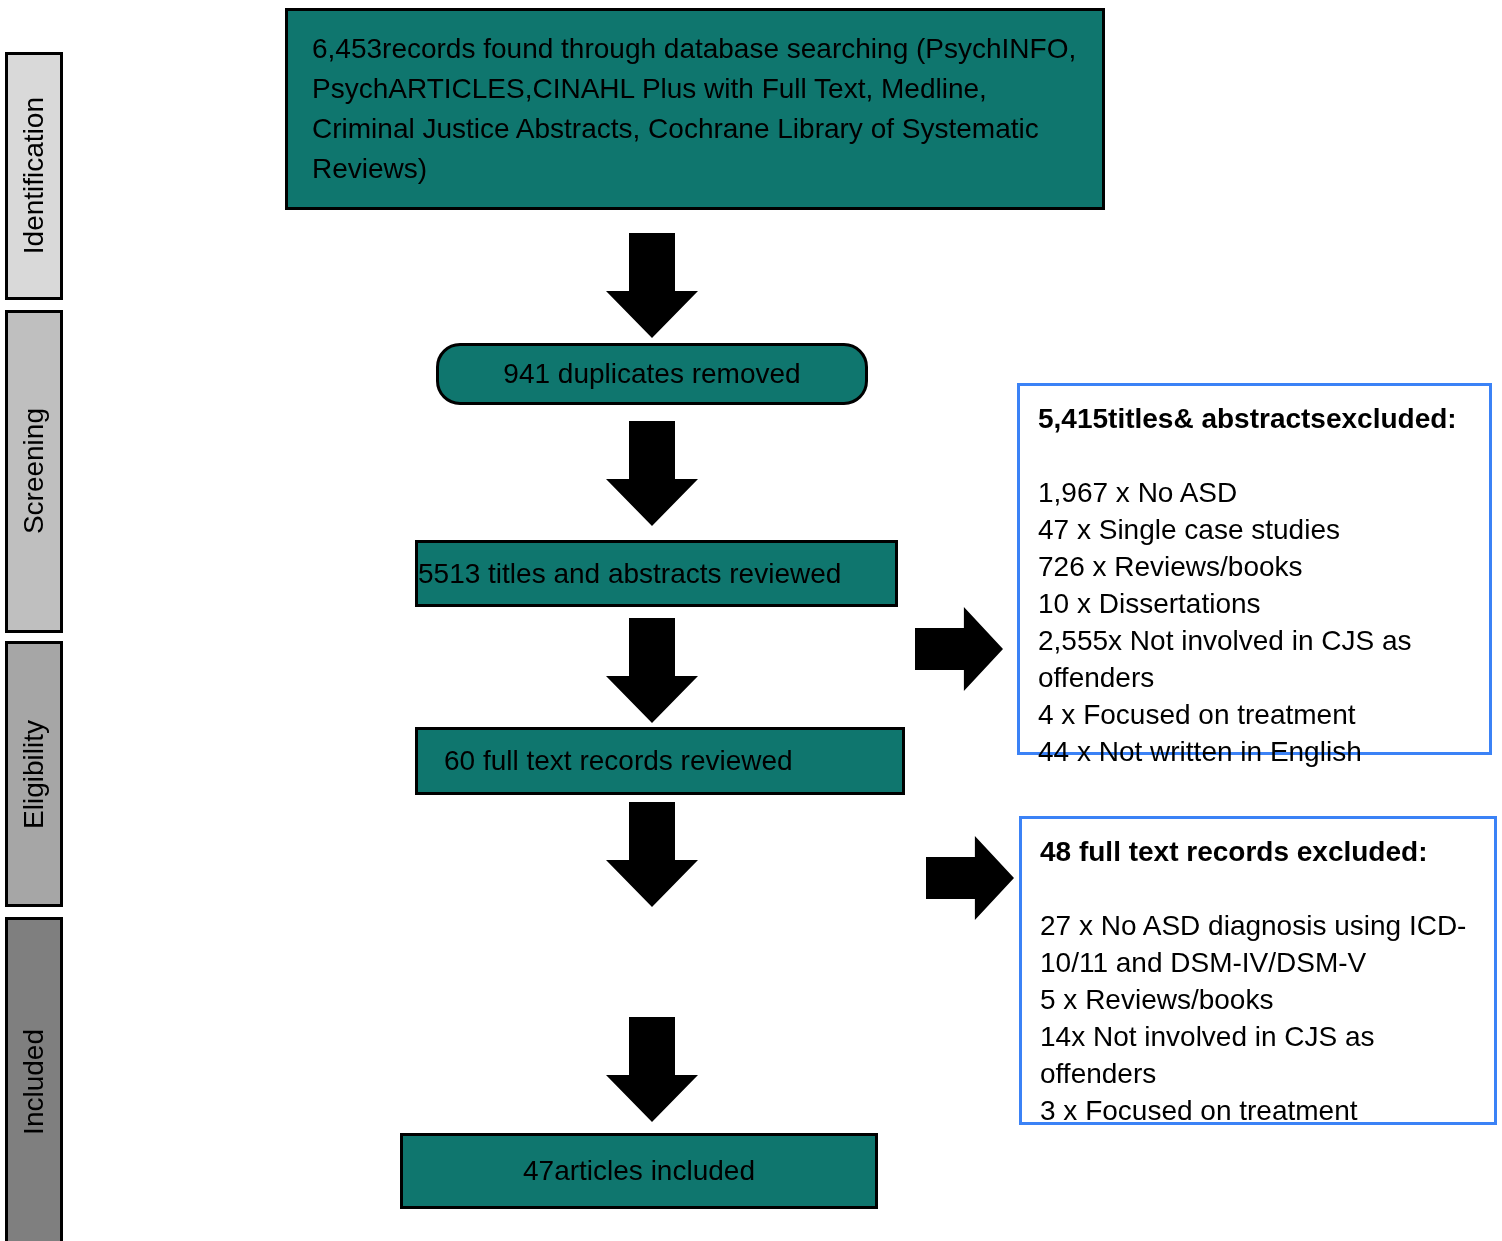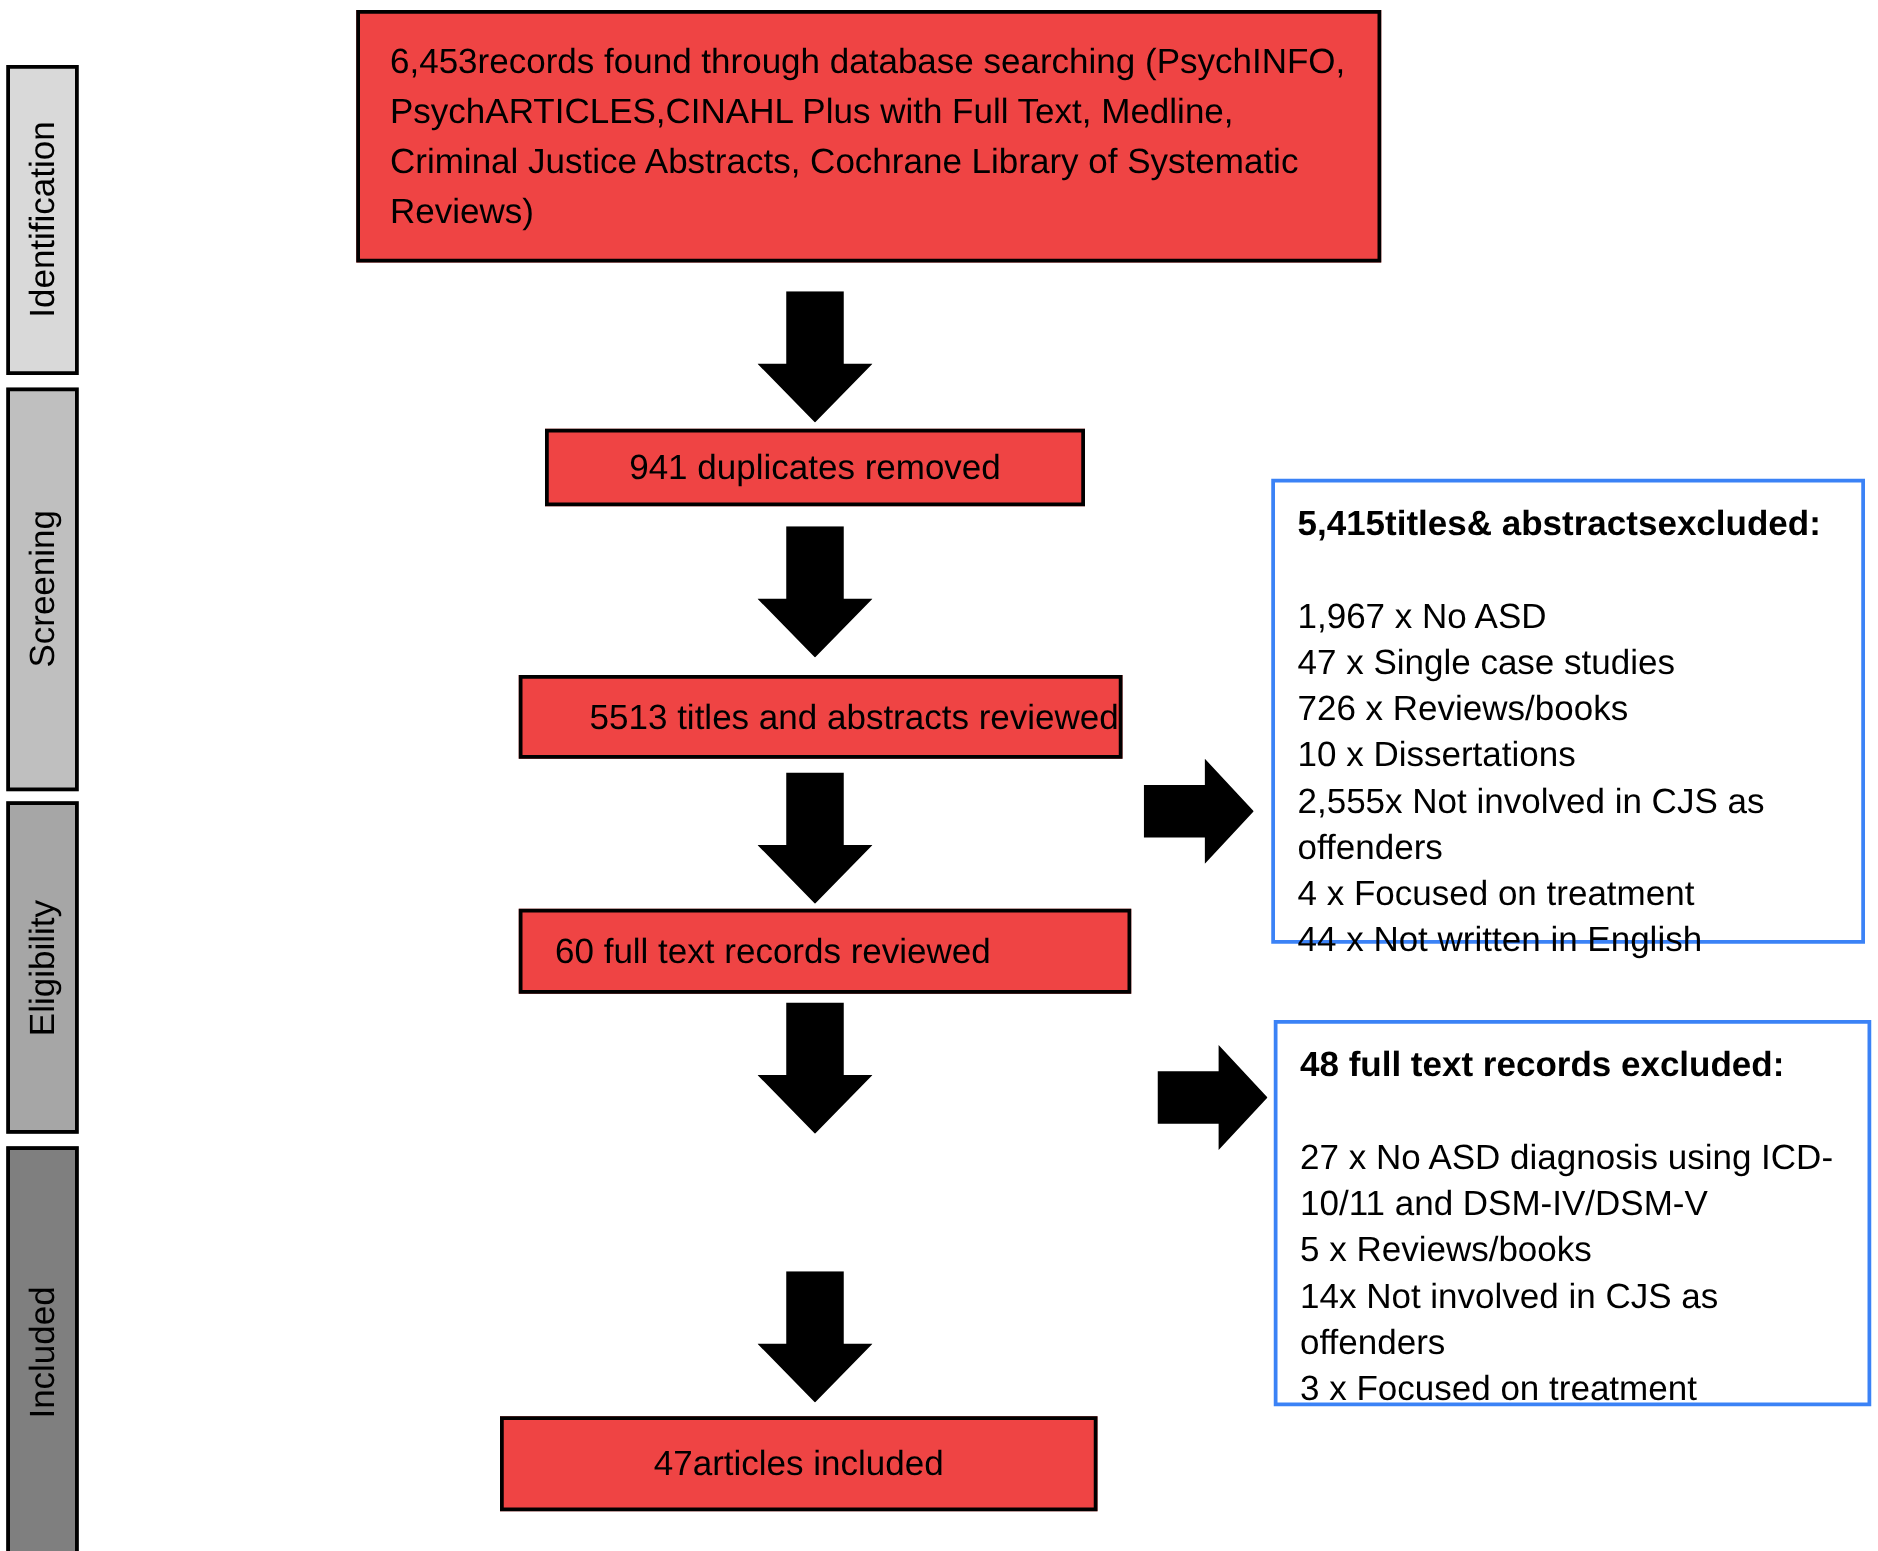--- a/index.html
+++ b/index.html
@@ -33,28 +33,28 @@
   .stage-identification { top: 52px;  height: 248px; }
   .stage-screening      { top: 310px; height: 323px; }
   .stage-eligibility    { top: 641px; height: 266px; }
   .stage-included       { top: 917px; height: 330px; }
 
   
   .box {
     position: absolute;
     border: 3px solid #000;
     box-sizing: border-box;
-    background: #ef4444;
+    background: #0f766e;
     font-size: 28px;
     line-height: 40px;
   }
   .box-records   { left: 285px; top: 8px;    width: 820px; height: 202px; padding: 18px 24px; }
   .box-flex      { display: flex; align-items: center; }
-  .box-dup       { left: 436px; top: 343px;  width: 432px; height: 62px;  justify-content: center; }
-  .box-titles    { left: 415px; top: 540px;  width: 483px; height: 67px;  justify-content: flex-end; }
+  .box-dup       { left: 436px; top: 343px;  width: 432px; height: 62px;  justify-content: center; border-radius: 24px; }
+  .box-titles    { left: 415px; top: 540px;  width: 483px; height: 67px;  justify-content: flex-start; }
   .box-fulltext  { left: 415px; top: 727px;  width: 490px; height: 68px;  justify-content: flex-start; padding-left: 26px; }
   .box-relevant  { left: 421px; top: 920px;  width: 484px; height: 72px;  justify-content: flex-start; padding-left: 20px; }
   .box-included  { left: 400px; top: 1133px; width: 478px; height: 76px;  justify-content: center; }
 
   
   .excl {
     position: absolute;
     border: 3px solid #3b82f6;
     box-sizing: border-box;
     background: #fff;

